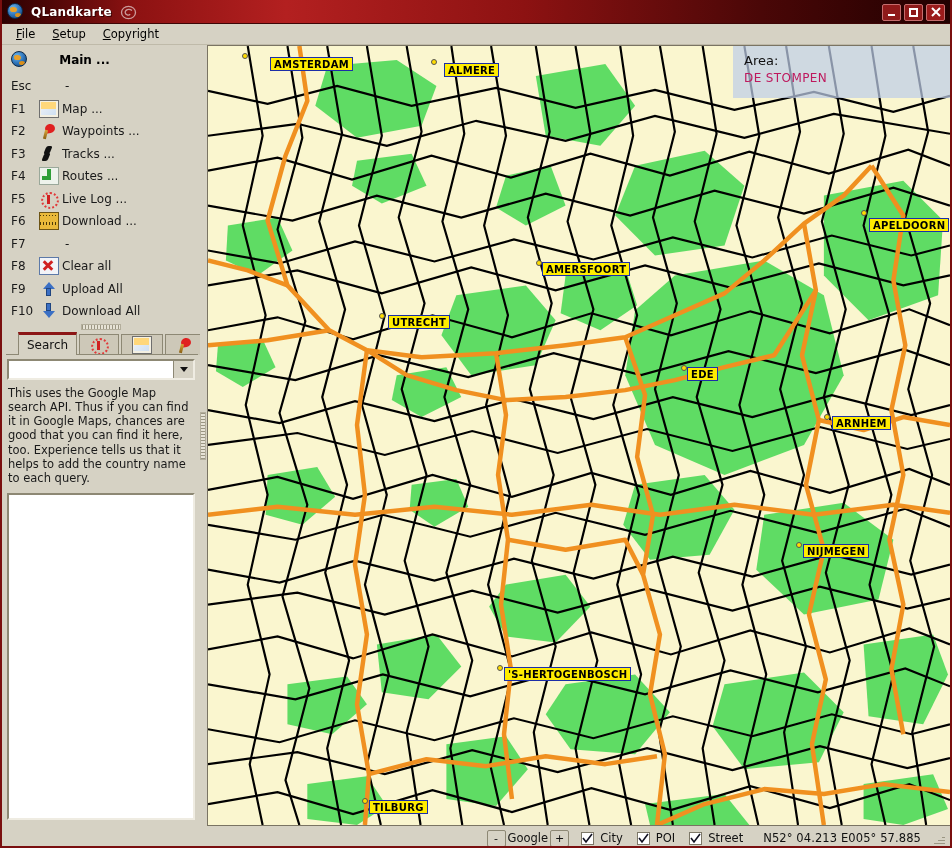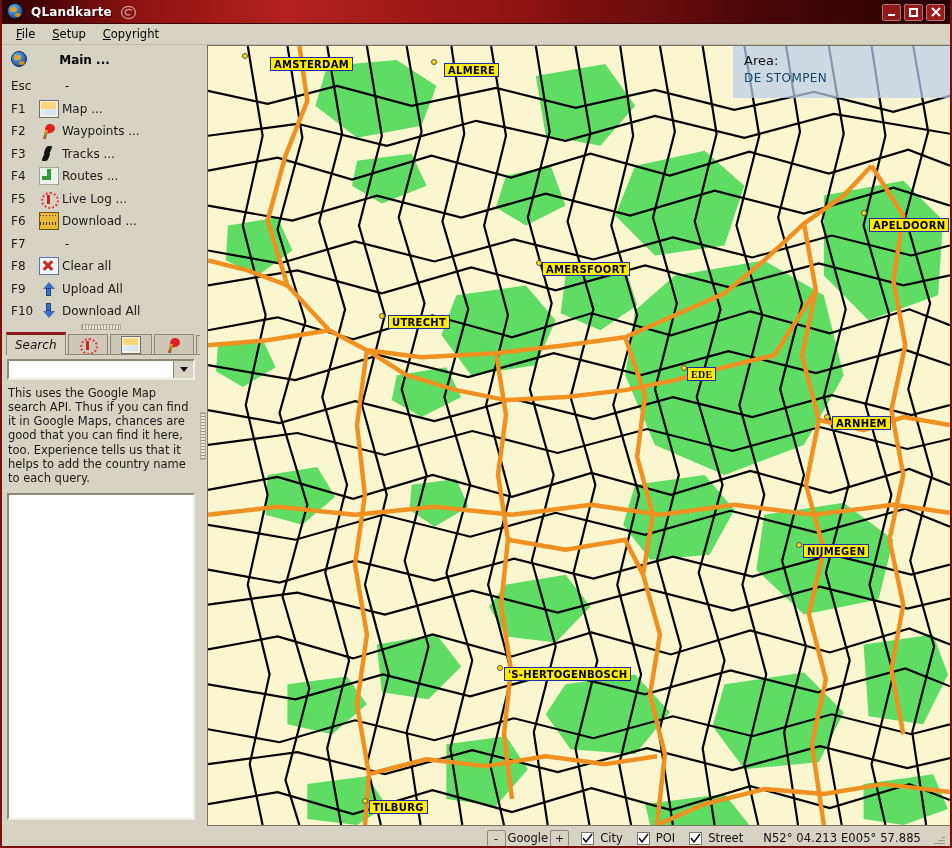--- a/index.html
+++ b/index.html
@@ -114,21 +114,21 @@
 
   
   .hsplit{height:9px;position:relative;}
   .hsplit .grip{
     position:absolute;left:50%;transform:translateX(-50%);top:1px;width:40px;height:6px;
     background:repeating-linear-gradient(to right,#9b9683 0 1px,#e7e3d6 1px 3px);
     border:1px solid #b3ae9c;box-sizing:border-box;
   }
 
   
-  .tabbar{display:flex;align-items:flex-end;height:23px;padding-left:4px;box-sizing:border-box;position:relative;font-style:italic;}
+  .tabbar{display:flex;align-items:flex-end;height:23px;padding-left:16px;box-sizing:border-box;position:relative;}
   .tabbar:after{content:"";position:absolute;left:4px;right:2px;bottom:0;height:1px;background:#8d8874;}
   .tab{
     height:21px;box-sizing:border-box;display:flex;align-items:center;justify-content:center;
     background:#cdc8b8;border:1px solid #8d8874;border-bottom:none;margin-right:2px;
     font-size:12px;color:#111;padding:0 8px;position:relative;
   }
   .tab.active{
     background:#d6d2c4;height:23px;border-top:3px solid #8c1616;z-index:2;
   }
   .tab.icononly{padding:0 10px;}
@@ -169,21 +169,21 @@
   
   .mapwrap{flex:1;position:relative;border:1px solid #7a7463;border-right:none;box-sizing:border-box;overflow:hidden;background:#faf6cf;}
   .map{position:absolute;inset:0;}
   .map svg{display:block;width:100%;height:100%;}
   .areabox{
     position:absolute;right:0;top:0;width:217px;height:52px;
     background:rgba(190,205,232,0.72);
     padding:7px 0 0 11px;box-sizing:border-box;
   }
   .areabox .l1{font-size:13px;color:#111;}
-  .areabox .l2{font-size:12px;color:#0c4a6e;letter-spacing:.4px;margin-top:3px;}
+  .areabox .l2{font-size:12px;color:#be185d;letter-spacing:.4px;margin-top:3px;}
   .citylabel{
     position:absolute;background:#ffec00;border:1px solid #1b2ea8;color:#000;
     font-size:10px;font-weight:bold;letter-spacing:.3px;padding:1px 3px 0 3px;
     white-space:nowrap;line-height:11px;
   }
   .citydot{position:absolute;width:4px;height:4px;background:#ffdd00;border:1px solid #555;border-radius:50%;}
 
   
   .statusbar{
     height:24px;background:#d6d2c4;display:flex;align-items:center;justify-content:flex-end;
@@ -496,21 +496,21 @@
       <div class="citydot" style="left:653px;top:164px;"></div>
       <div class="citylabel" style="left:661px;top:172px;">APELDOORN</div>
 
       <div class="citydot" style="left:328px;top:214px;"></div>
       <div class="citylabel" style="left:334px;top:216px;">AMERSFOORT</div>
 
       <div class="citydot" style="left:171px;top:267px;"></div>
       <div class="citylabel" style="left:180px;top:269px;">UTRECHT</div>
 
       <div class="citydot" style="left:473px;top:319px;"></div>
-      <div class="citylabel" style="left:479px;top:321px;font-family:Liberation Serif, serif;">EDE</div>
+      <div class="citylabel" style="left:479px;top:321px;">EDE</div>
 
       <div class="citydot" style="left:616px;top:368px;"></div>
       <div class="citylabel" style="left:624px;top:370px;">ARNHEM</div>
 
       <div class="citydot" style="left:588px;top:496px;"></div>
       <div class="citylabel" style="left:595px;top:498px;">NIJMEGEN</div>
 
       <div class="citydot" style="left:289px;top:619px;"></div>
       <div class="citylabel" style="left:296px;top:621px;">'S-HERTOGENBOSCH</div>
 

